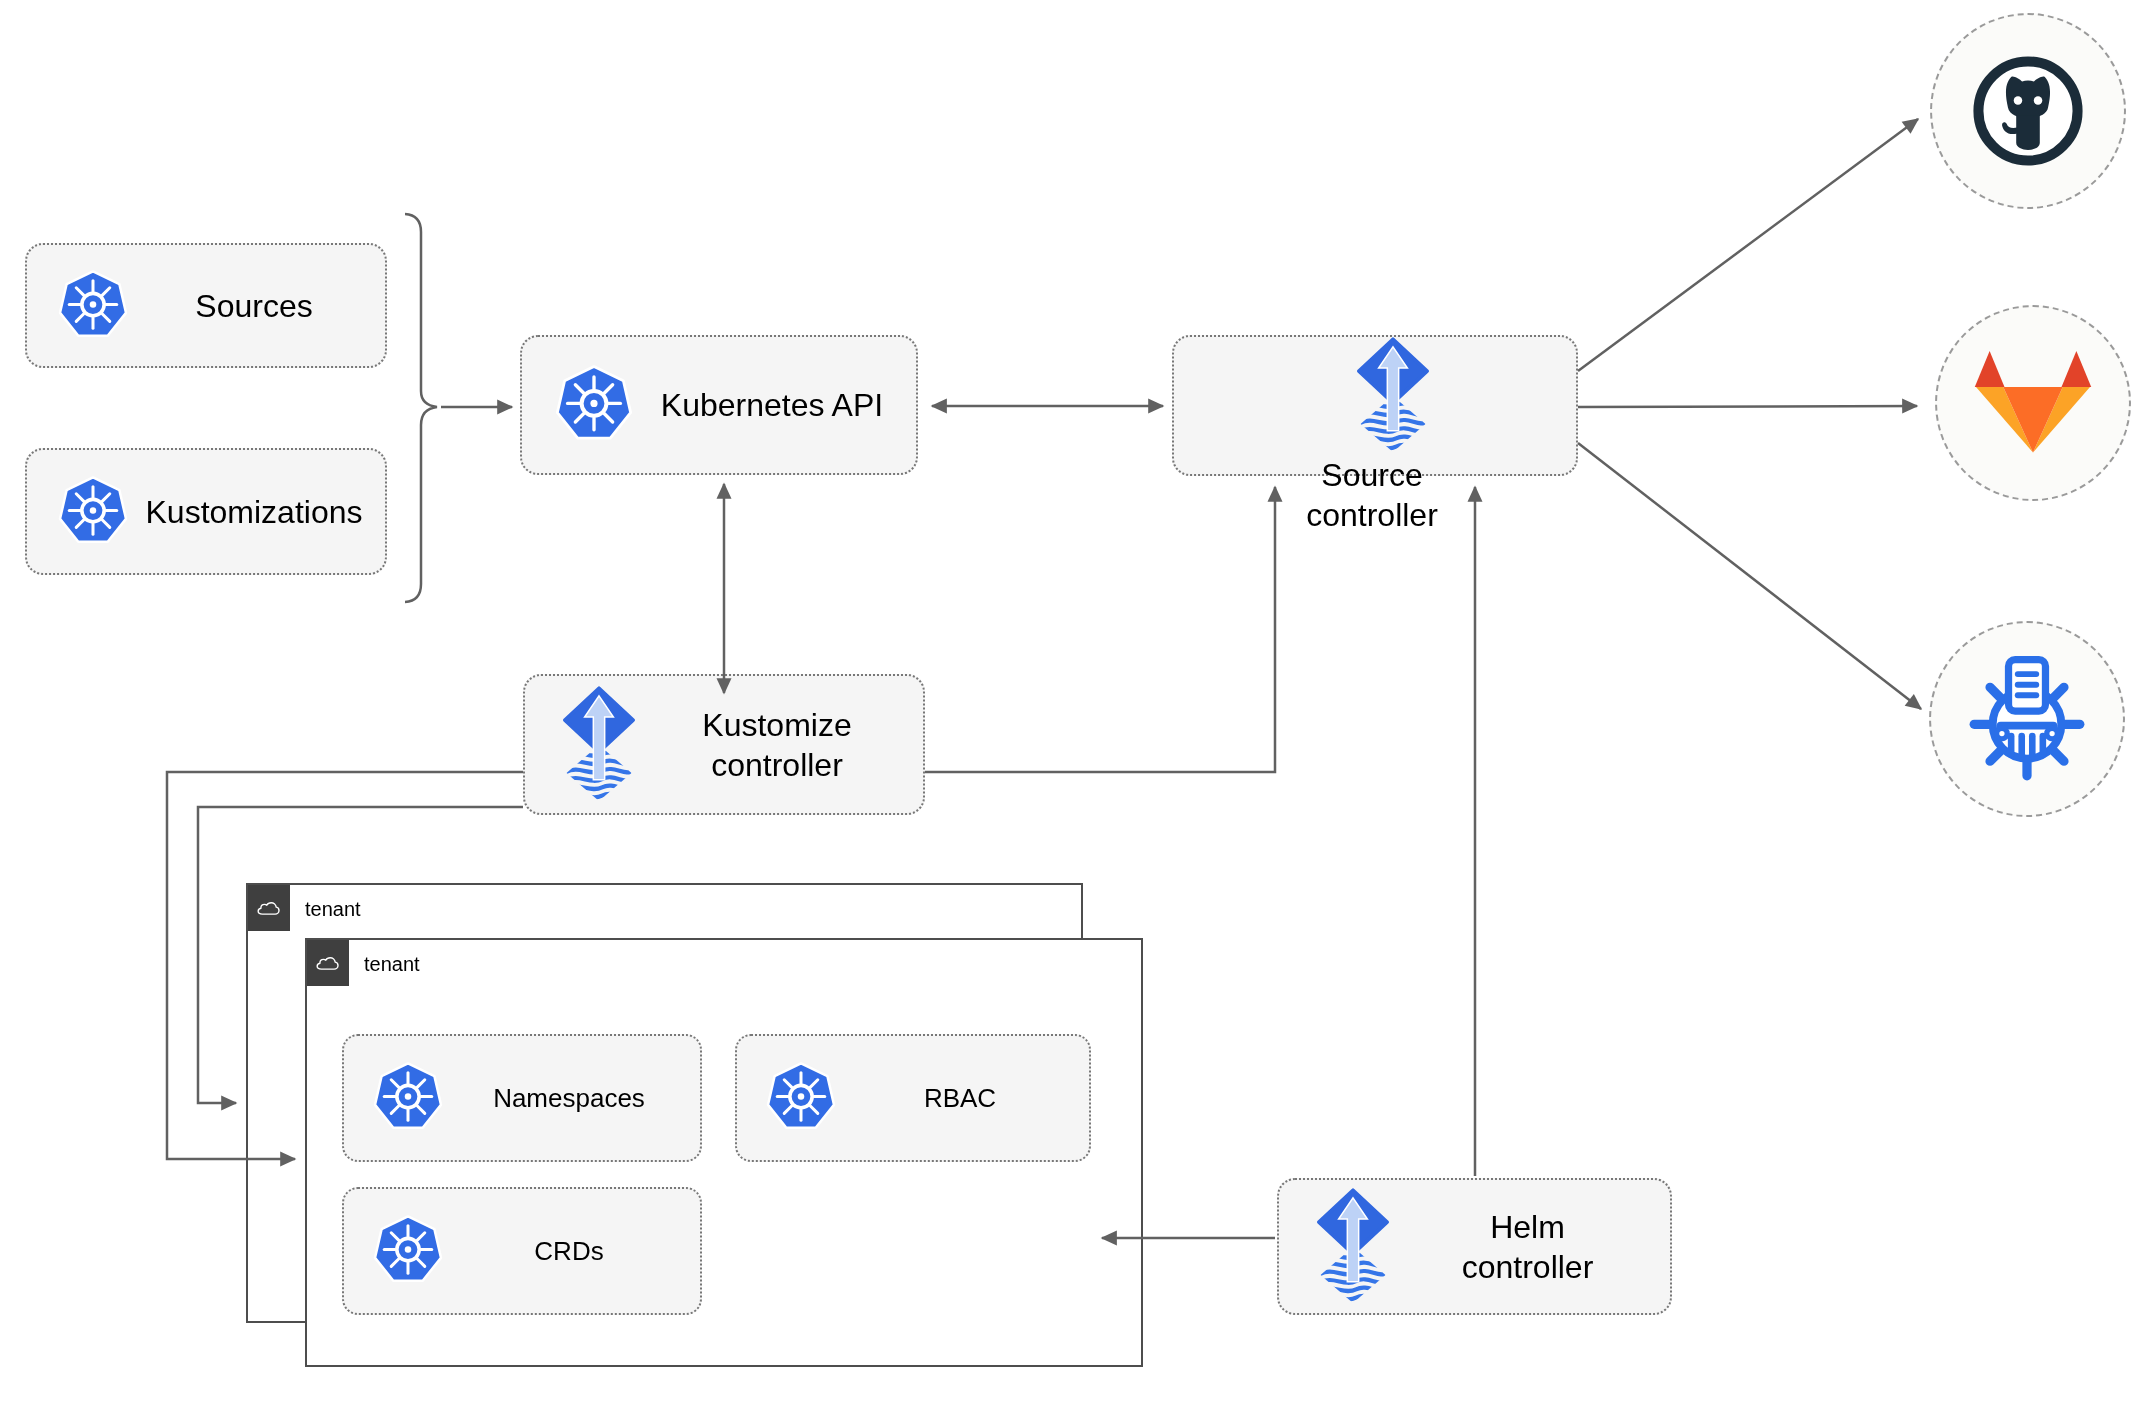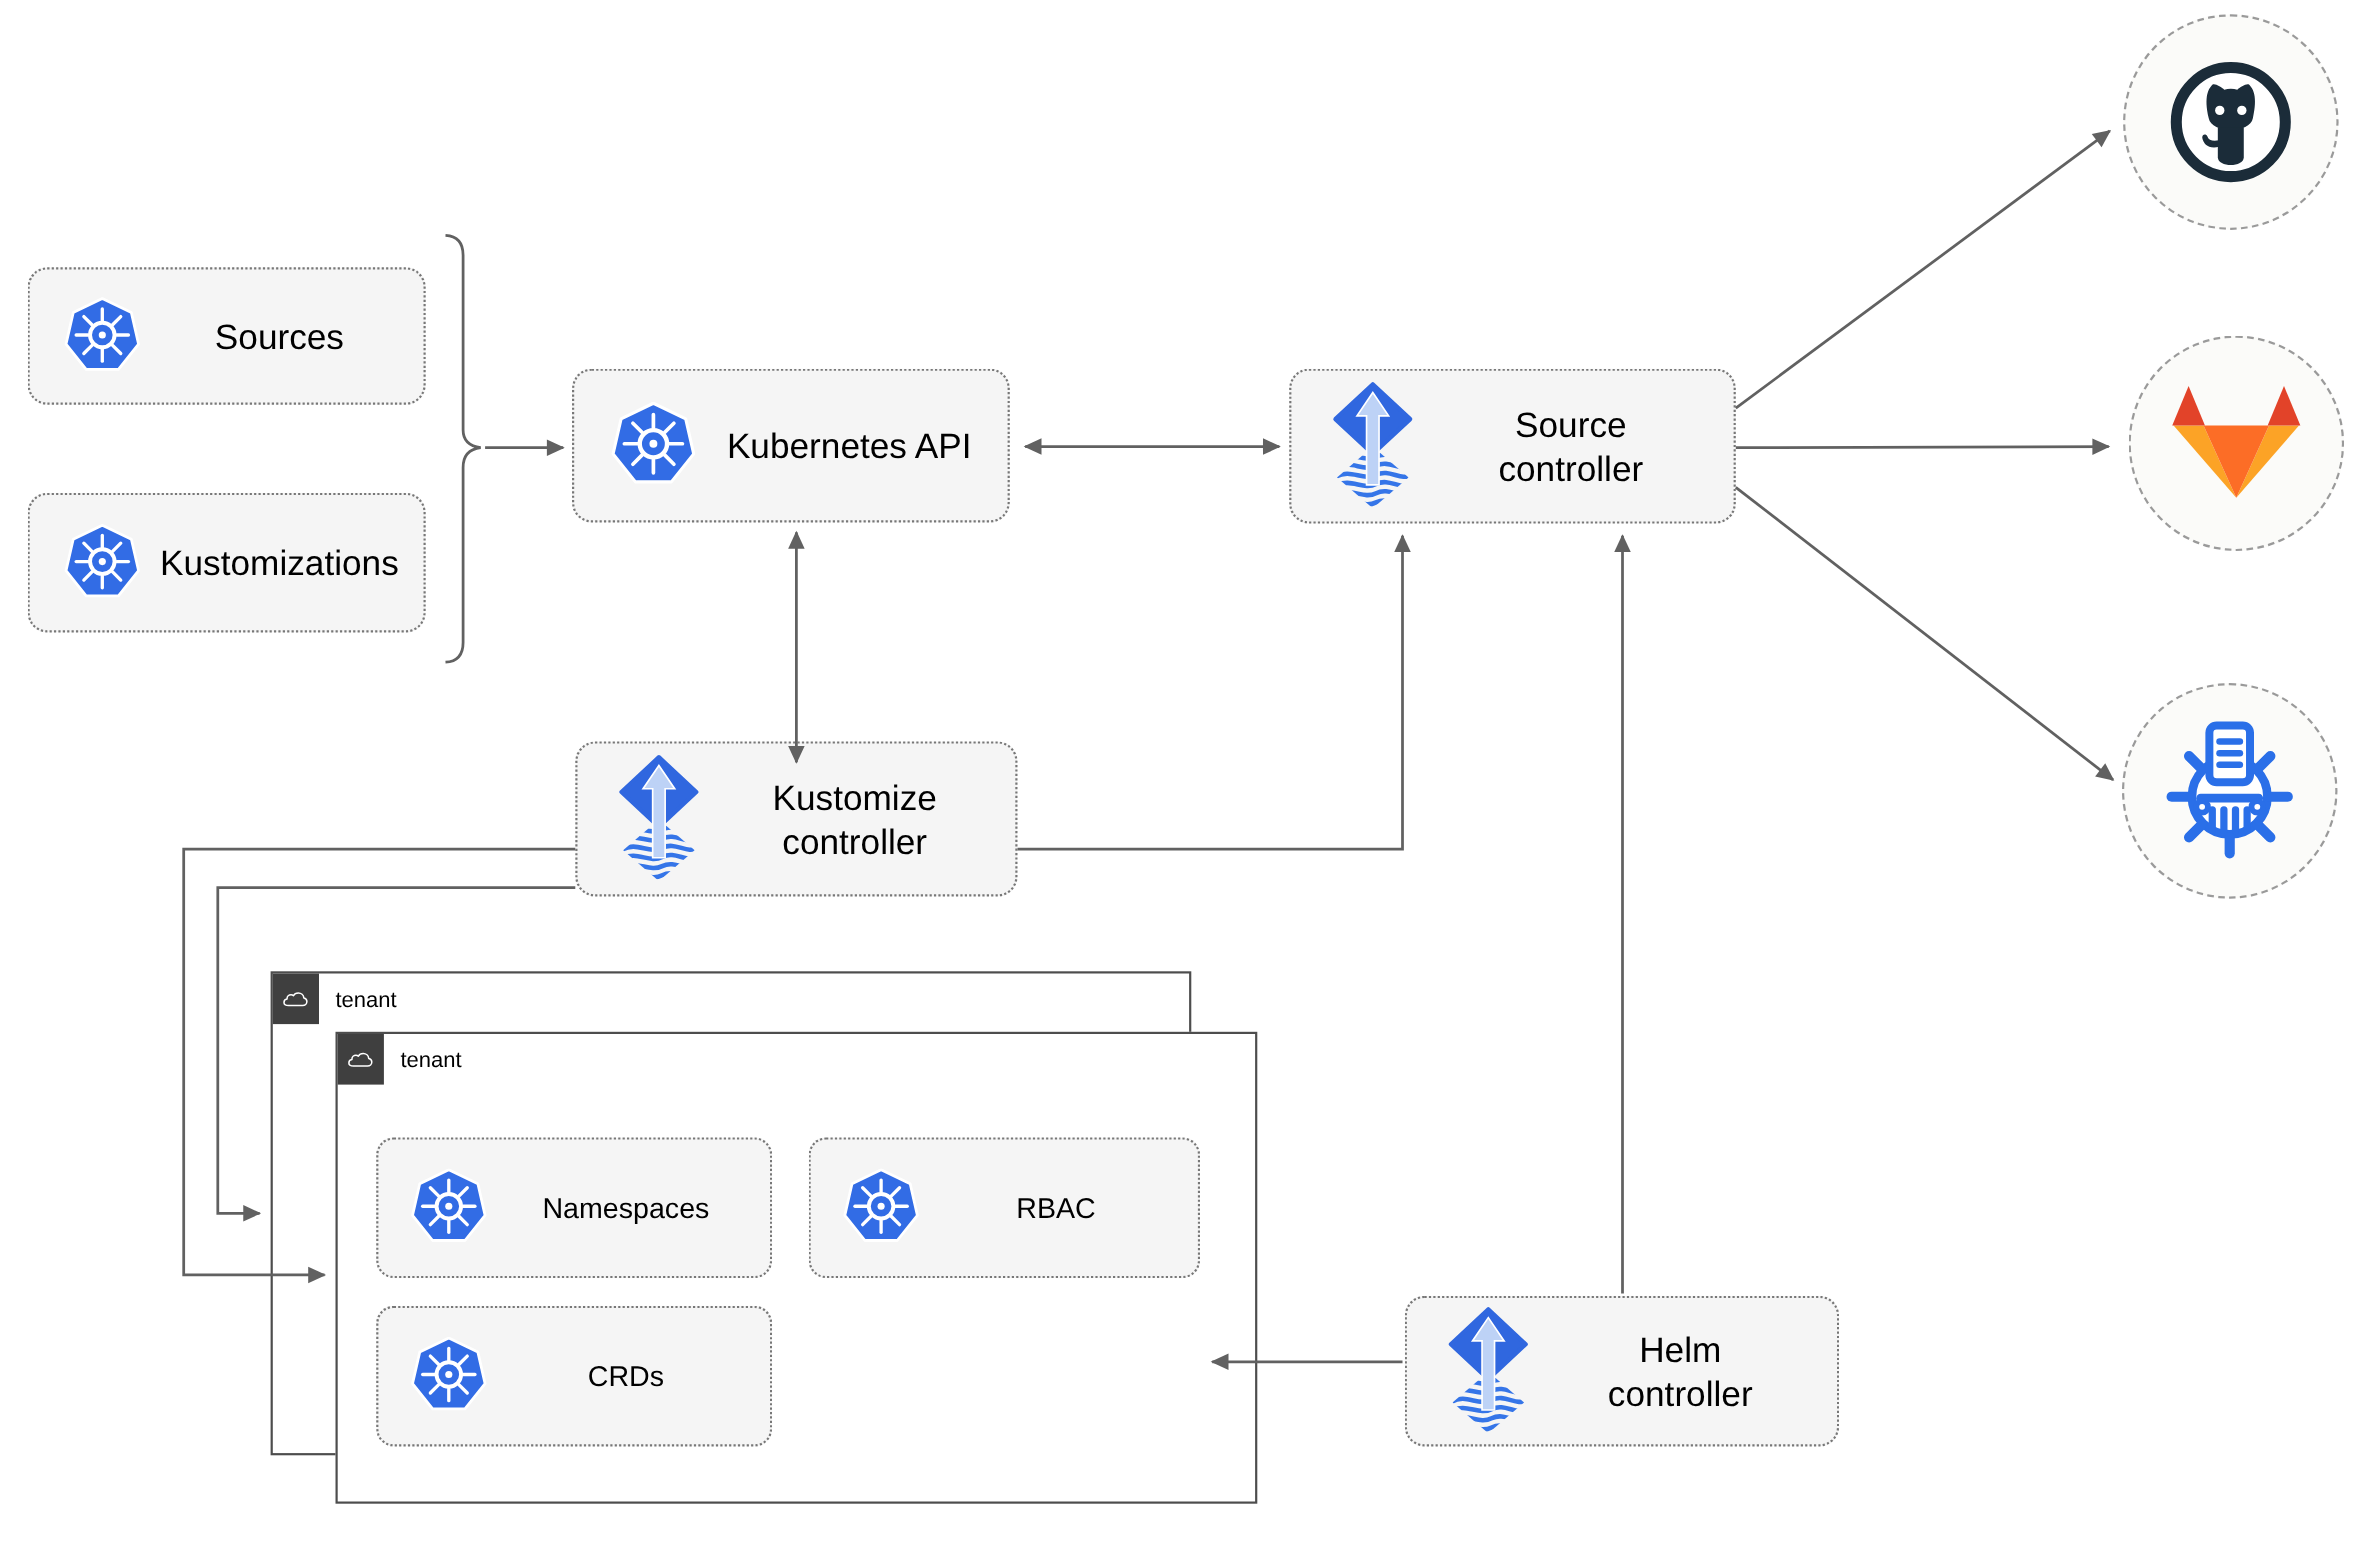--- a/index.html
+++ b/index.html
@@ -205,21 +205,21 @@
     <div class="lbl">Kustomizations</div>
   </div>
 
   <div class="node" style="left:520px;top:335px;width:398px;height:140px;">
     <svg class="ic" width="80" height="80" viewBox="0 0 100 100" style="margin-left:32px;">
         <use href="#sym-k8s"></use>
       </svg>
     <div class="lbl">Kubernetes API</div>
   </div>
 
-  <div class="node" style="left:1172px;top:335px;width:406px;height:141px;">
+  <div class="node" style="left:1172px;top:335px;width:406px;height:141px;flex-direction:column;">
     <svg class="ic" width="76" height="118" viewBox="0 0 100 156" style="margin-left:36px;">
         <use href="#sym-flux"></use>
       </svg>
     <div class="lbl">Source
 controller</div>
   </div>
 
   <div class="node" style="left:523px;top:674px;width:402px;height:141px;">
     <svg class="ic" width="76" height="118" viewBox="0 0 100 156" style="margin-left:36px;">
         <use href="#sym-flux"></use>

